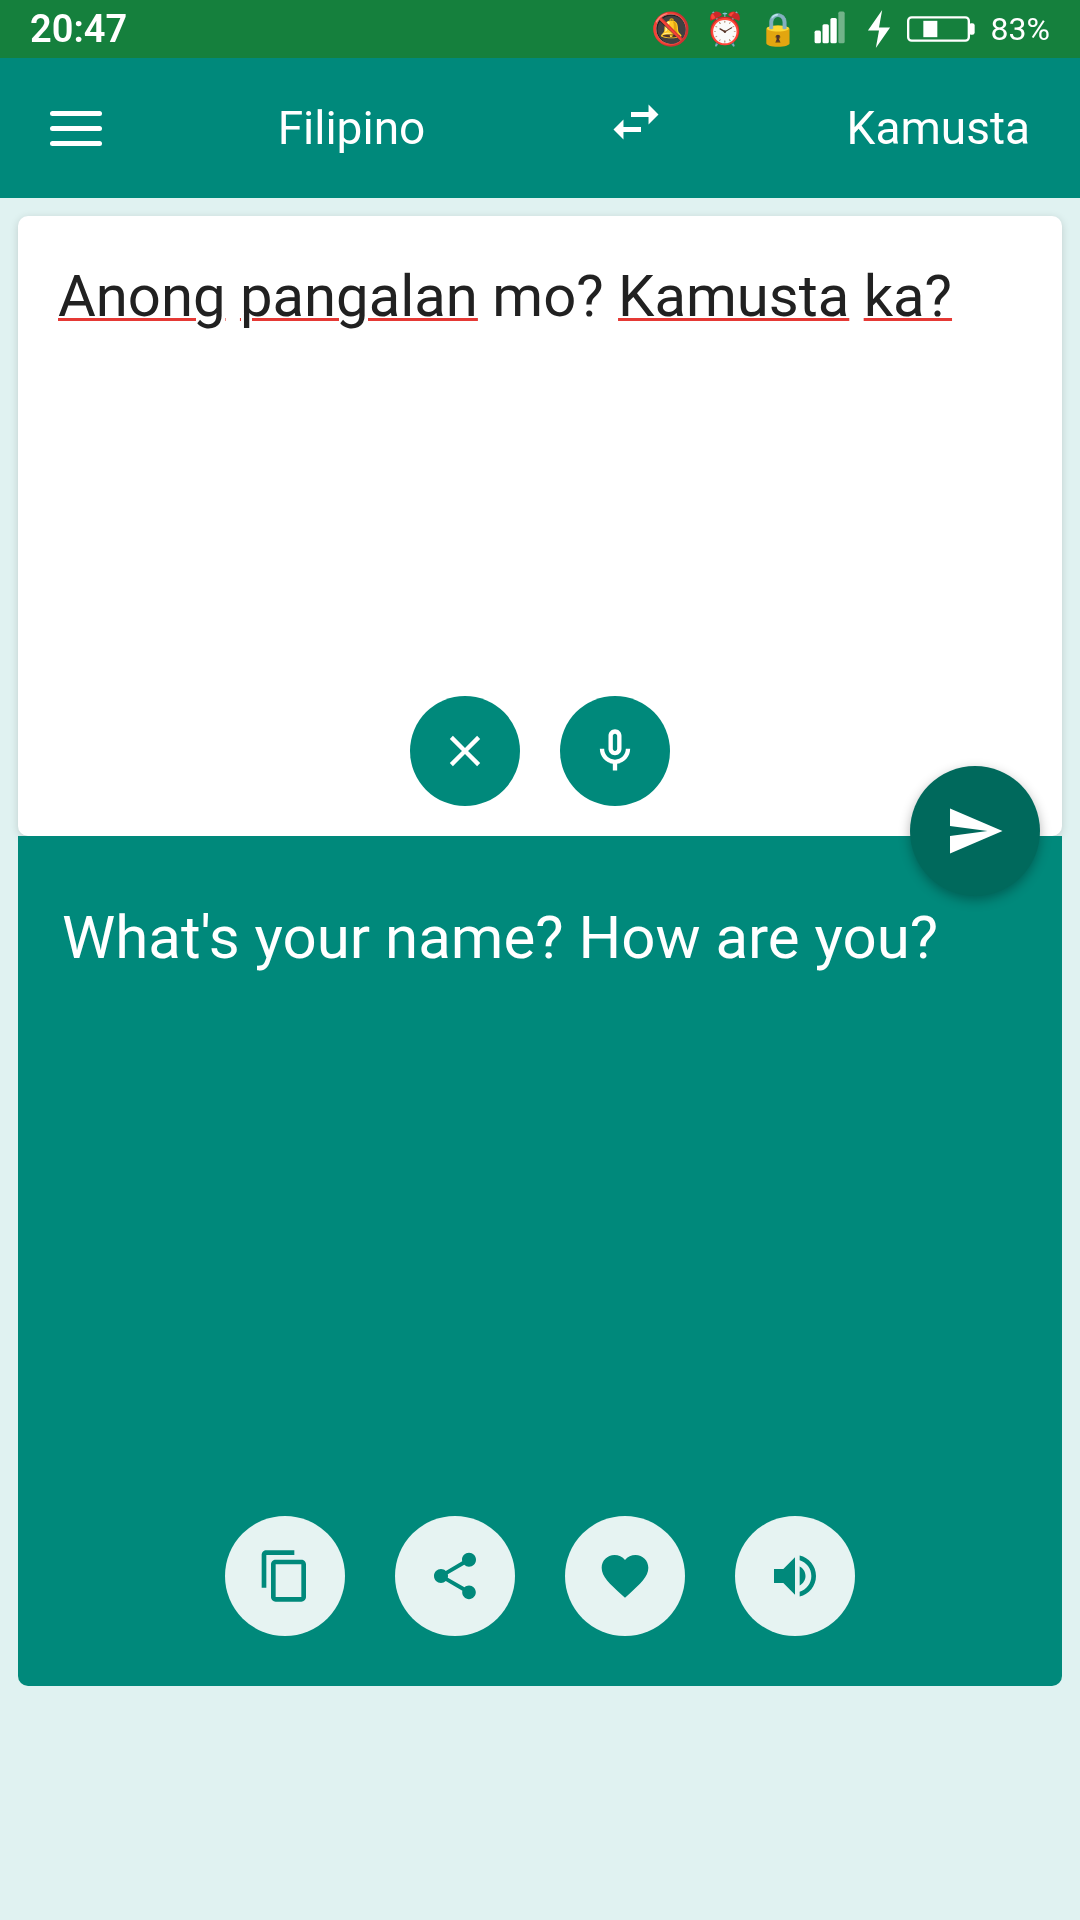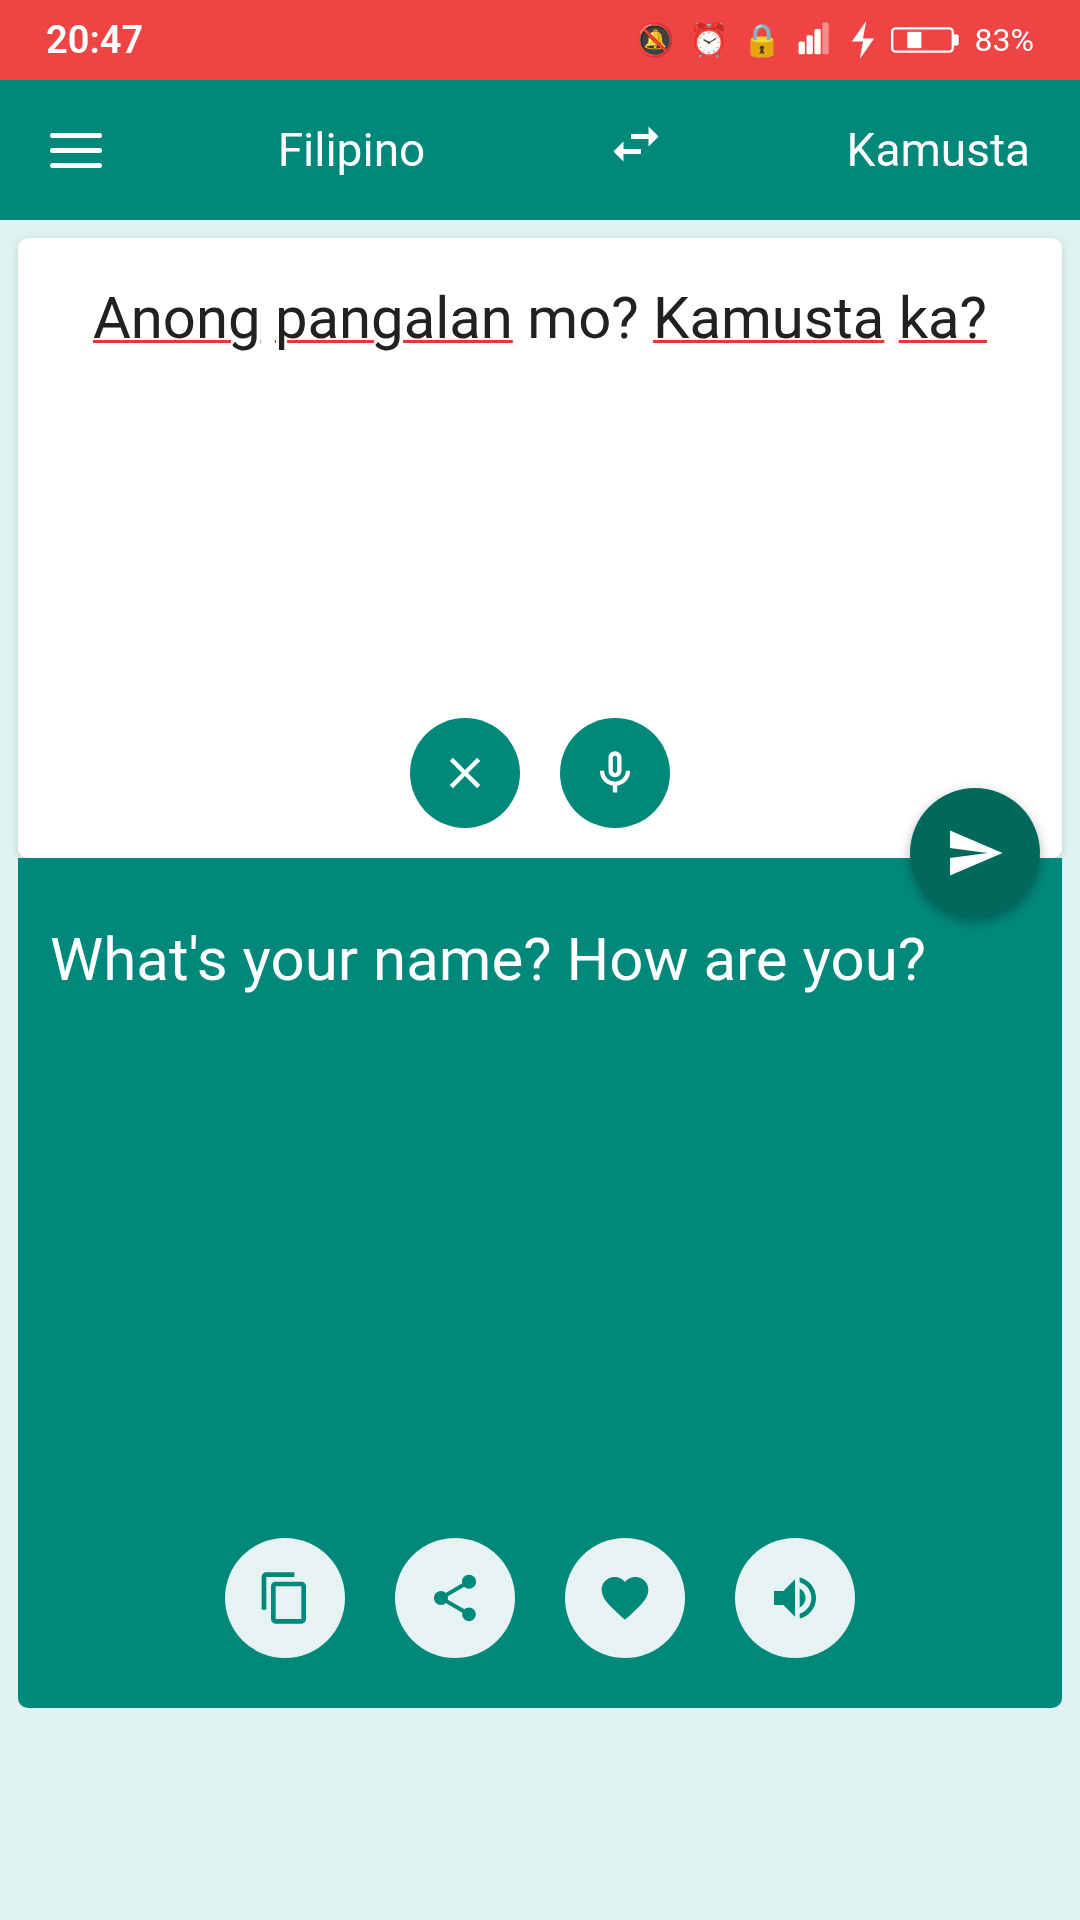--- a/index.html
+++ b/index.html
@@ -9,26 +9,26 @@
       width: 1080px;
       height: 1920px;
       font-family: 'Roboto', Arial, sans-serif;
       background: #e0f2f1;
       overflow: hidden;
     }
 
     
     .status-bar {
       width: 100%;
-      height: 80px;
-      background: #ef4444;
+      height: 58px;
+      background: #15803d;
       display: flex;
       align-items: center;
       justify-content: space-between;
-      padding: 0 46px;
+      padding: 0 30px;
     }
     .status-time {
       color: #fff;
       font-size: 38px;
       font-weight: 600;
     }
     .status-icons {
       display: flex;
       align-items: center;
       gap: 14px;
@@ -83,21 +83,20 @@
       border-radius: 10px;
       padding: 40px 40px 120px 40px;
       position: relative;
       min-height: 620px;
       box-shadow: 0 2px 8px rgba(0,0,0,0.15);
     }
     .input-text {
       font-size: 58px;
       color: #212121;
       line-height: 1.4;
-      text-align: center;
     }
     .input-text .word-underline {
       text-decoration: underline;
       text-decoration-color: #e53935;
       text-decoration-thickness: 3px;
     }
 
     
     .input-actions {
       position: absolute;
@@ -146,21 +145,21 @@
       fill: #fff;
       width: 60px;
       height: 60px;
     }
 
     
     .output-area {
       background: #00897B;
       margin: 0 18px 0 18px;
       border-radius: 0 0 10px 10px;
-      padding: 60px 40px 160px 32px;
+      padding: 60px 40px 160px 44px;
       min-height: 850px;
       position: relative;
     }
     .output-text {
       font-size: 60px;
       color: #fff;
       line-height: 1.4;
     }
 
     

